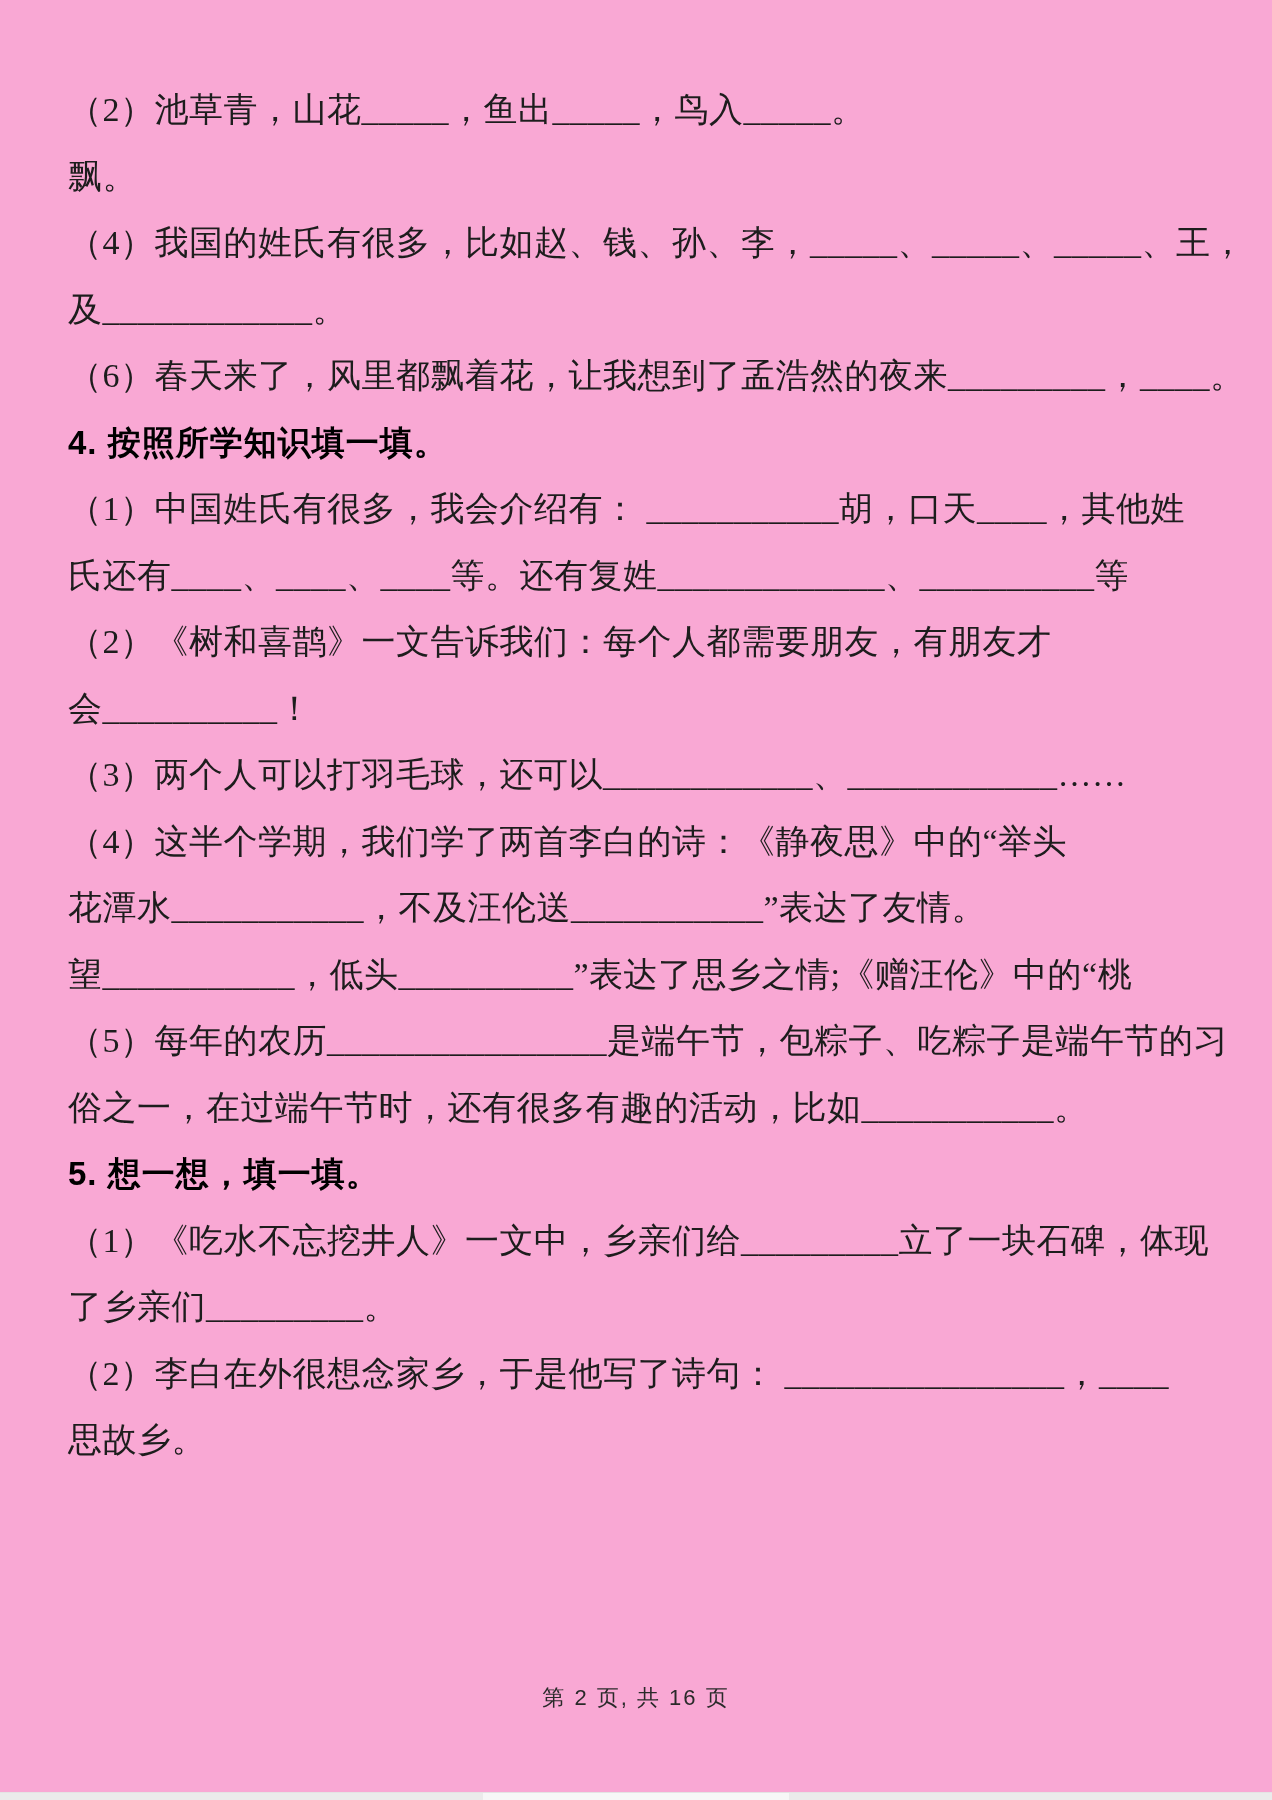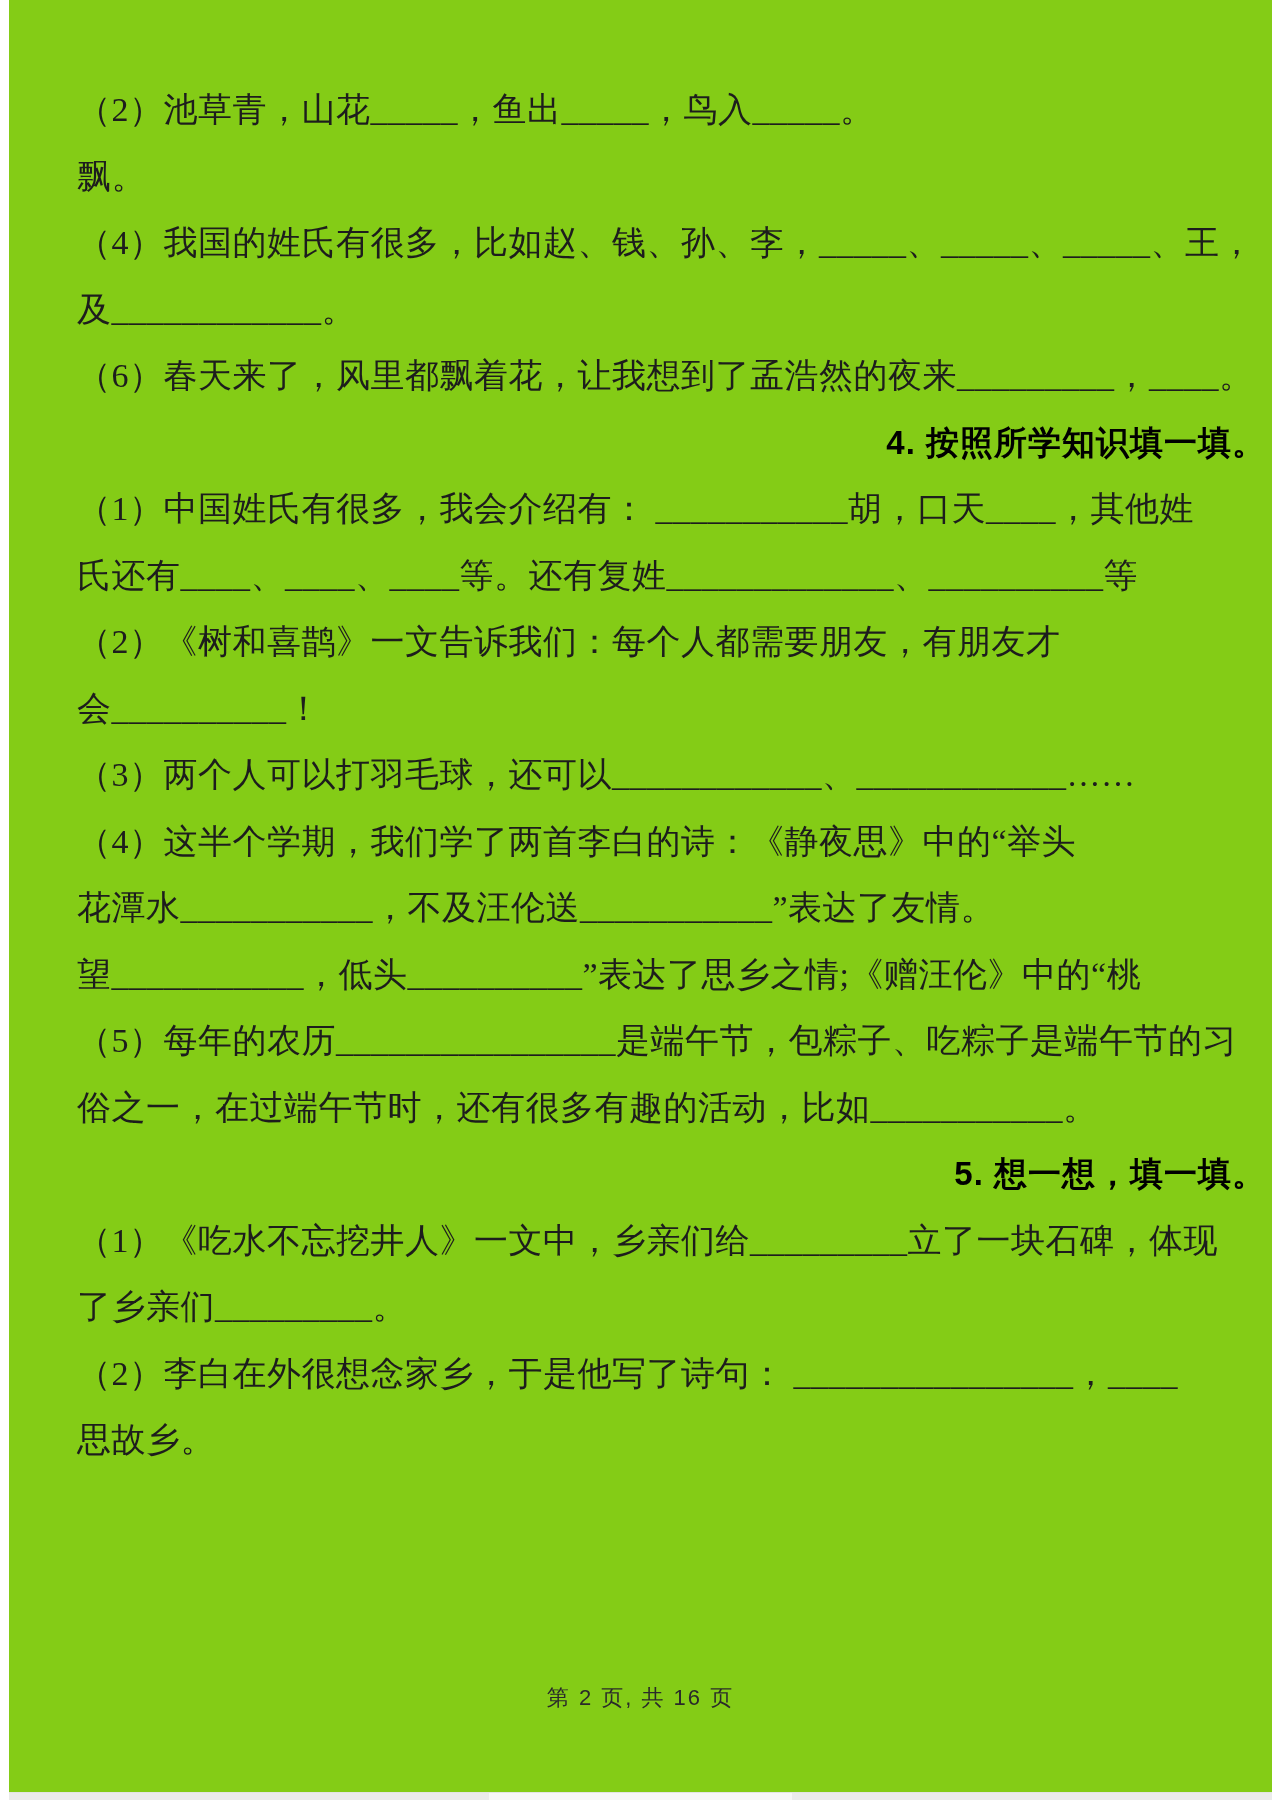--- a/index.html
+++ b/index.html
@@ -11,22 +11,21 @@
     height: 1800px;
     position: relative;
     overflow: hidden;
     background: #ffffff;
     font-family: "Liberation Serif", "DejaVu Serif", serif;
     color: #1d1d1d;
   }
   .page {
     position: absolute;
     inset: 0;
-    background: #84cc16;
-    margin-left: 9px;
+    background: #f9a8d4;
   }
   .content {
     position: absolute;
     left: 68px;
     top: 77px;
     right: 6px;
   }
   .line {
     height: 66.5px;
     line-height: 66.5px;
@@ -34,21 +33,20 @@
     white-space: nowrap;
     letter-spacing: 0.5px;
     color: #1d1d1d;
   }
   .line.heading {
     font-family: "Liberation Sans", "DejaVu Sans", sans-serif;
     font-weight: bold;
     color: #000000;
     font-size: 33px;
     letter-spacing: 1px;
-    text-align: right;
   }
   .footer {
     position: absolute;
     top: 1683px;
     left: 0;
     width: 100%;
     text-align: center;
     font-family: "Liberation Sans", "DejaVu Sans", sans-serif;
     font-size: 22px;
     color: #2a2a2a;

